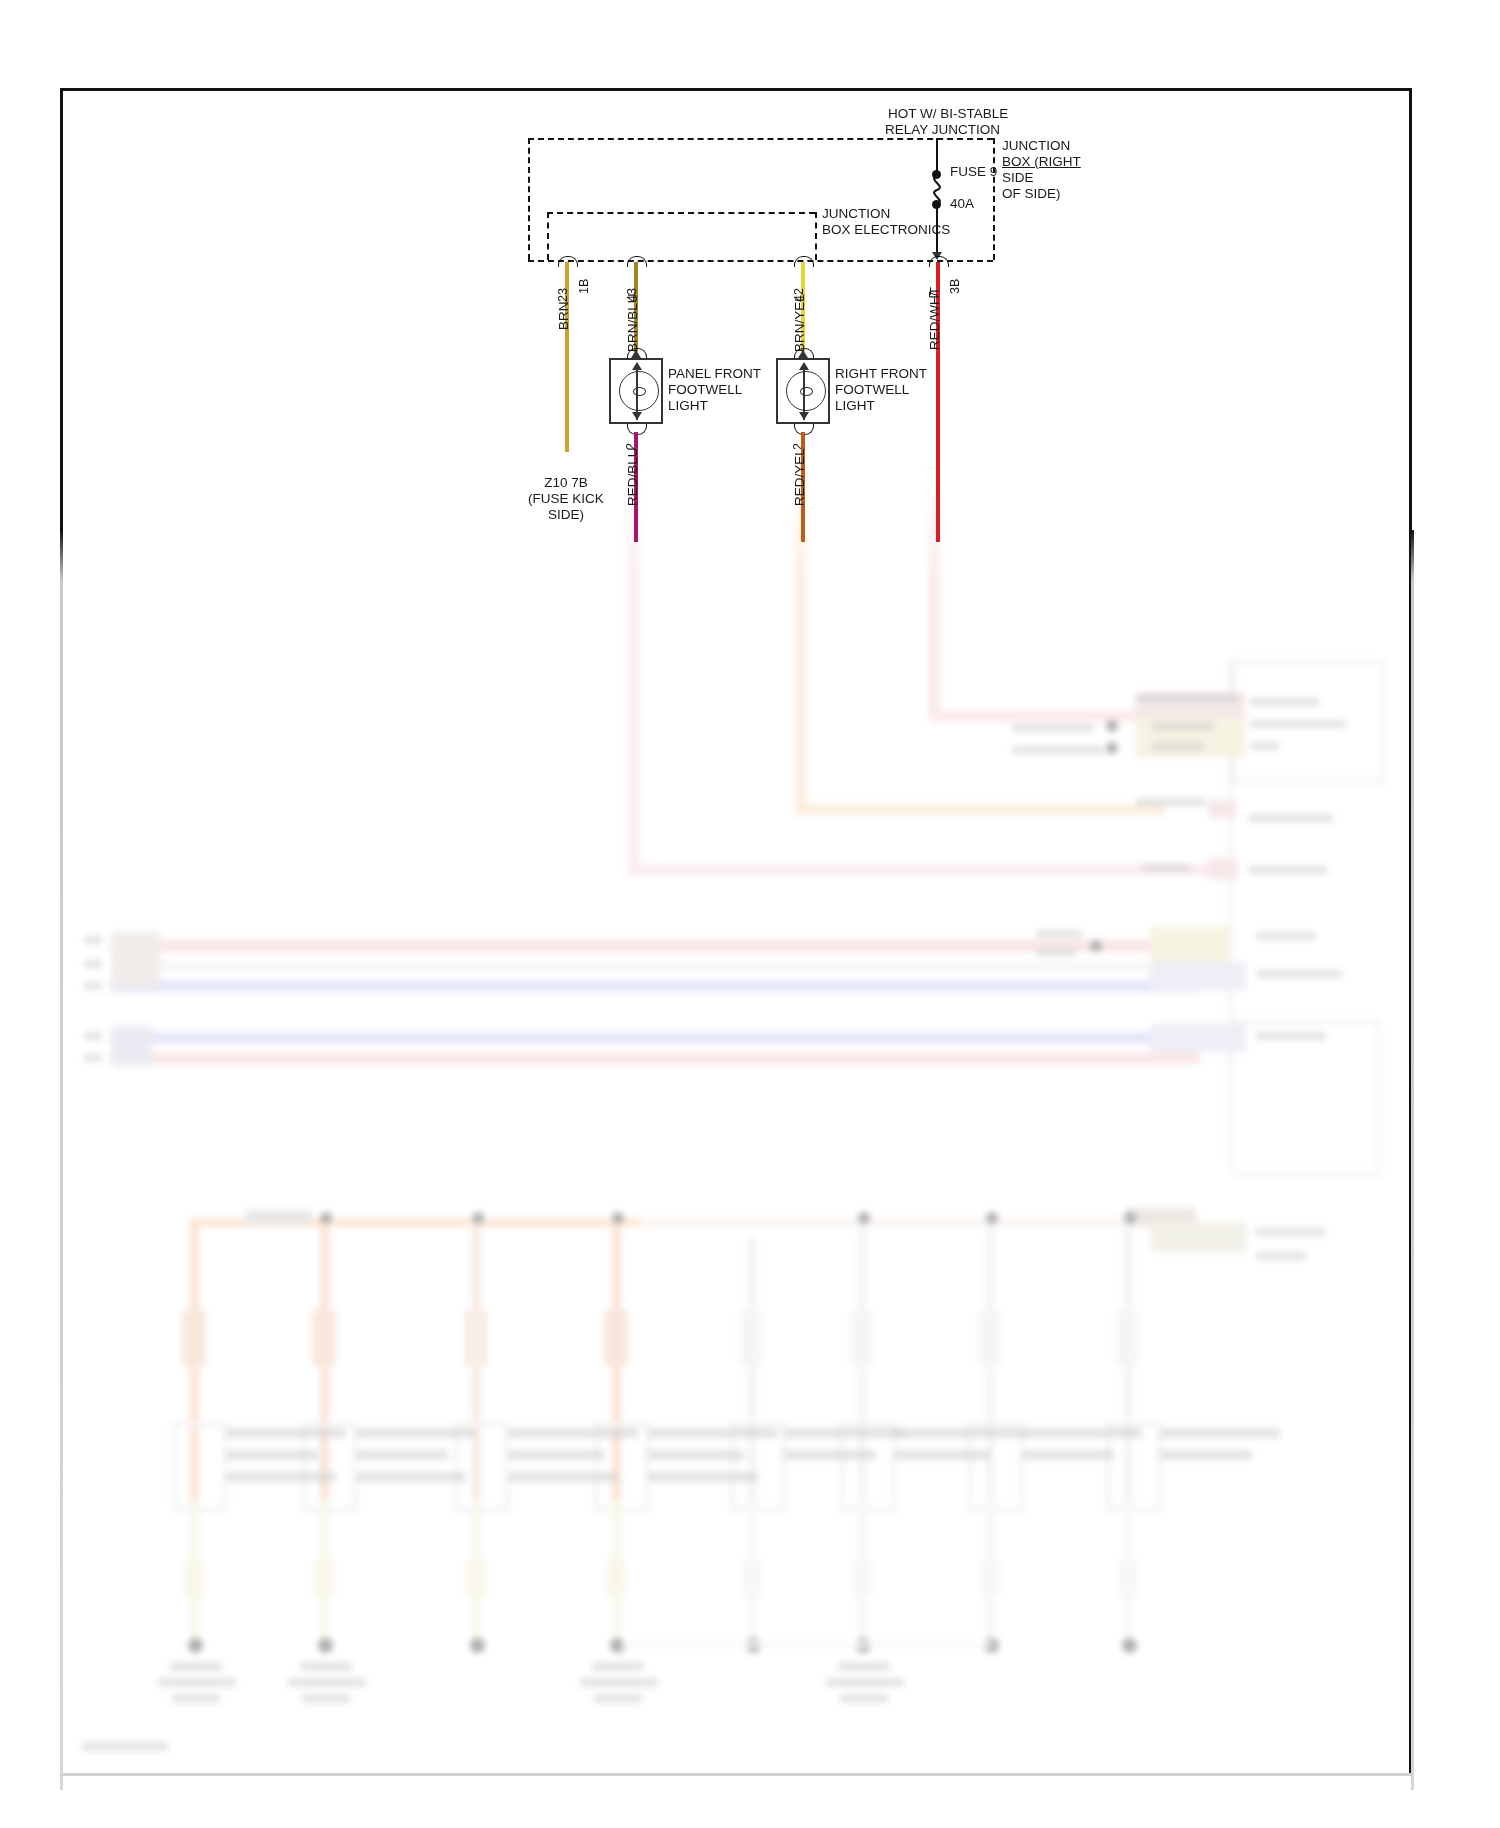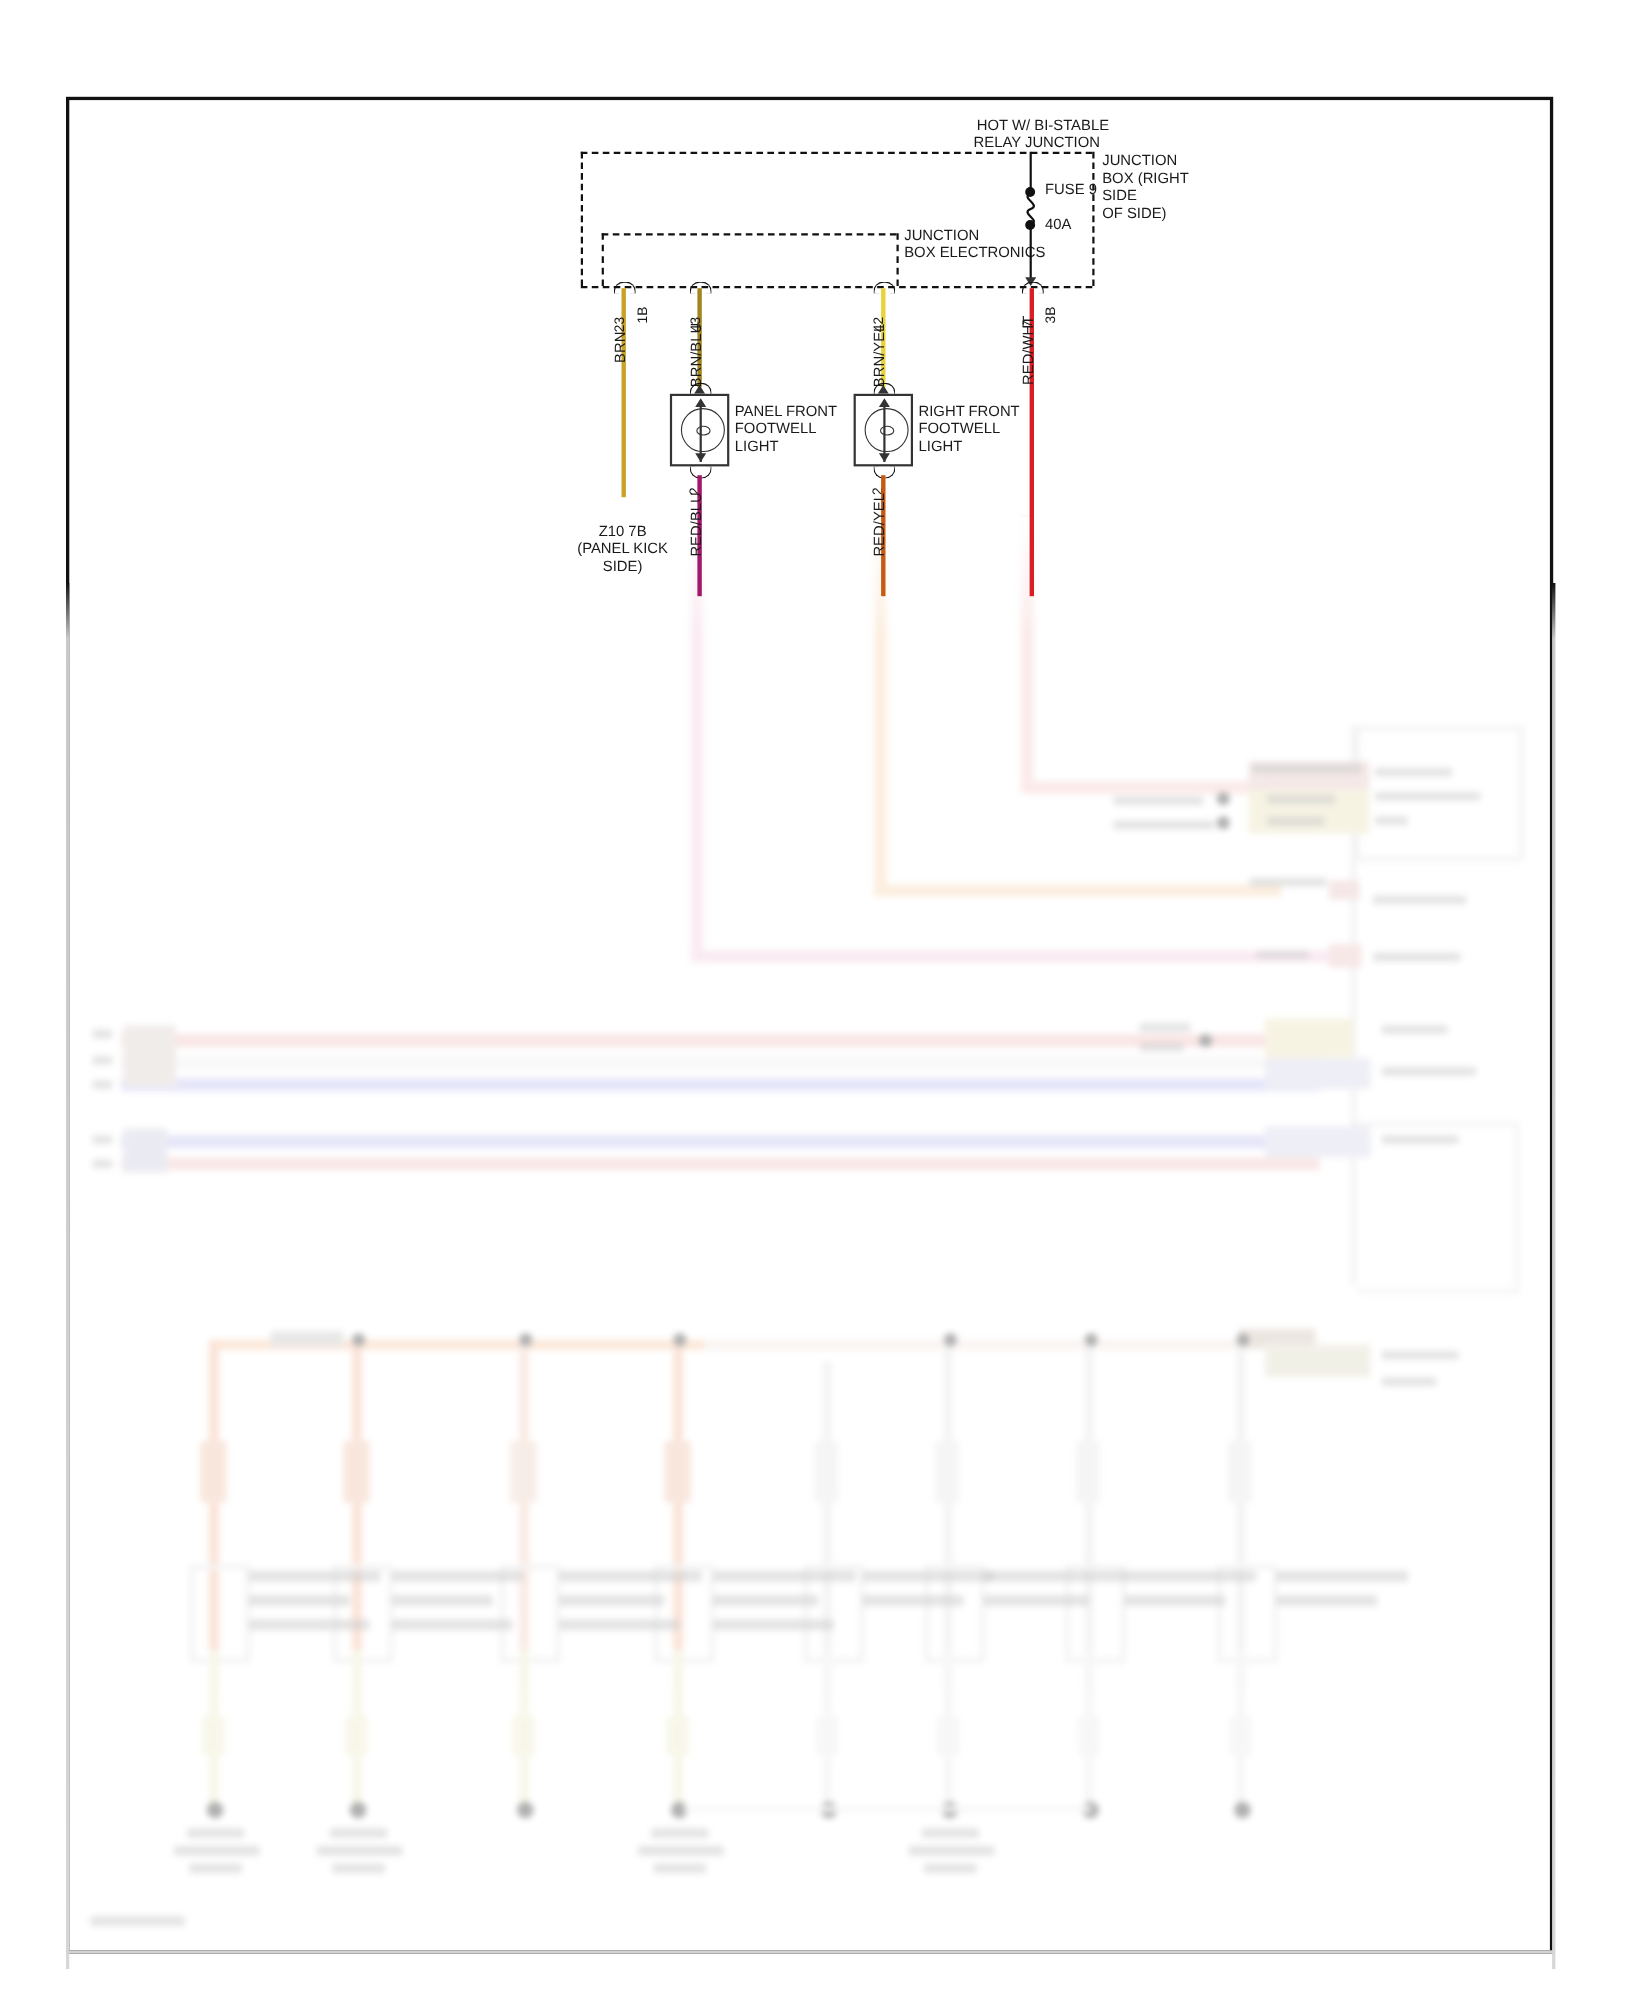--- a/index.html
+++ b/index.html
@@ -239,21 +239,21 @@
 
     <div class="txt" style="left:888px;top:106px;">HOT W/ BI-STABLE</div>
     <div class="txt" style="left:885px;top:122px;">RELAY JUNCTION</div>
 
     <div class="dash-h" style="left:528px;top:138px;width:465px;"></div>
     <div class="dash-v" style="left:528px;top:138px;height:122px;"></div>
     <div class="dash-h" style="left:528px;top:260px;width:465px;"></div>
     <div class="dash-v" style="left:993px;top:138px;height:122px;"></div>
 
     <div class="txt" style="left:1002px;top:138px;">JUNCTION</div>
-    <div class="txt" style="left:1002px;top:154px;">BOX (RIGHT</div>
+    <div class="txt" style="left:1002px;top:154px;text-decoration:underline;">BOX (RIGHT</div>
     <div class="txt" style="left:1002px;top:170px;">SIDE</div>
     <div class="txt" style="left:1002px;top:186px;">OF SIDE)</div>
 
     <div class="dash-h" style="left:547px;top:212px;width:268px;"></div>
     <div class="dash-v" style="left:547px;top:212px;height:48px;"></div>
     <div class="dash-v" style="left:815px;top:212px;height:48px;"></div>
     <div class="txt" style="left:822px;top:206px;">JUNCTION</div>
     <div class="txt" style="left:822px;top:222px;">BOX ELECTRONICS</div>
 
     <div class="solid-v" style="left:936px;top:138px;height:36px;"></div>
@@ -268,21 +268,21 @@
     <div class="arrow-dn" style="left:932px;top:252px;"></div>
 
     <div class="pinarc" style="left:558px;top:256px;"></div>
     <div class="wire" style="left:565px;top:262px;width:4px;height:190px;background:#c9a227;"></div>
     <div class="vtxt" style="left:556px;top:302px;font-size:12.5px;">23</div>
     <div class="vtxt" style="left:577px;top:294px;font-size:12.5px;">1B</div>
     <div class="vtxt" style="left:556px;top:330px;">BRN</div>
 
     <div class="gnd" style="left:556px;top:448px;"></div>
     <div class="txt" style="left:530px;top:475px;text-align:center;width:72px;">Z10 7B</div>
-    <div class="txt" style="left:516px;top:491px;text-align:center;width:100px;">(PANEL KICK</div>
+    <div class="txt" style="left:516px;top:491px;text-align:center;width:100px;">(FUSE KICK</div>
     <div class="txt" style="left:530px;top:507px;text-align:center;width:72px;">SIDE)</div>
 
     <div class="pinarc" style="left:627px;top:256px;"></div>
     <div class="wire" style="left:634px;top:262px;width:4px;height:90px;background:#a08520;"></div>
     <div class="vtxt" style="left:625px;top:302px;font-size:12.5px;">43</div>
     <div class="vtxt" style="left:625px;top:352px;">BRN/BLU</div>
 
     <div class="arrow-up" style="left:631px;top:350px;"></div>
     <div class="pinarc" style="left:627px;top:348px;"></div>
     <div class="vtxt" style="left:624px;top:370px;font-size:12.5px;">1</div>

